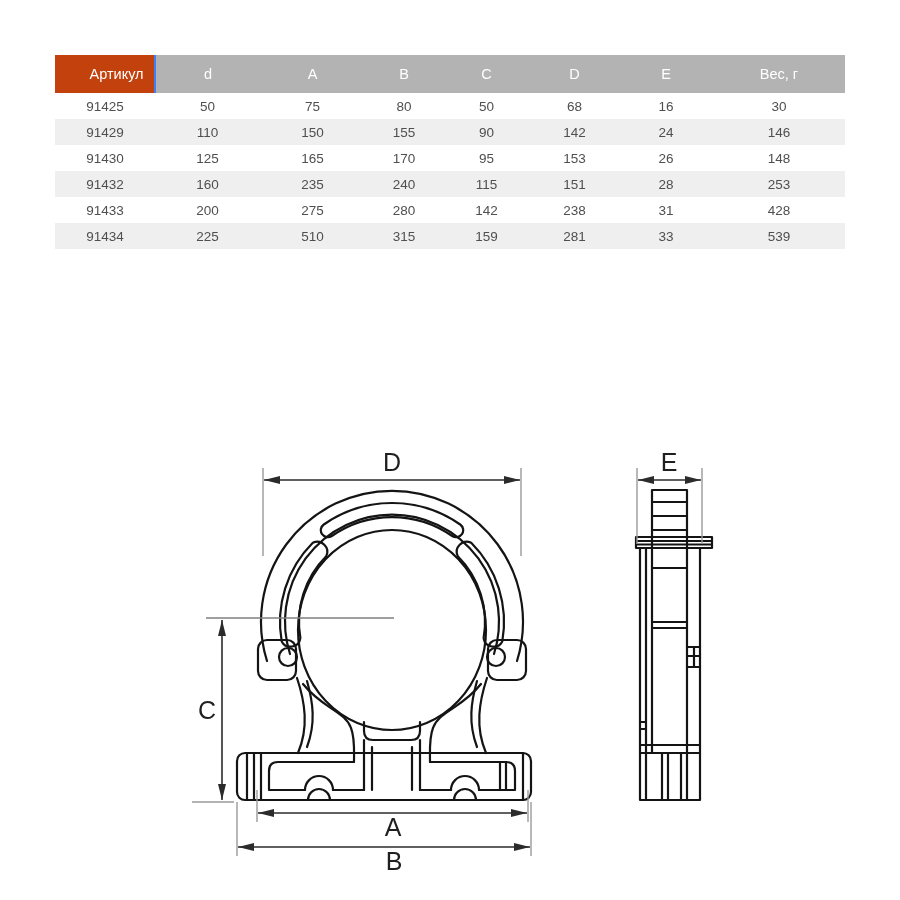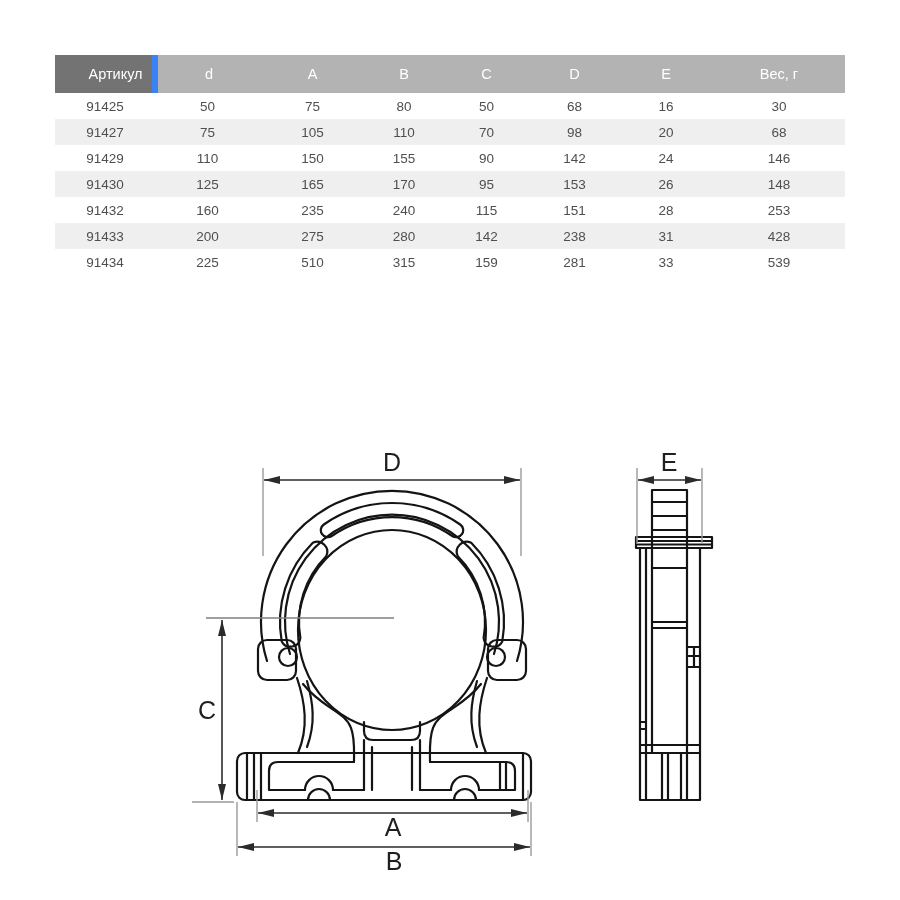--- a/index.html
+++ b/index.html
@@ -8,21 +8,21 @@
     font-family:"Liberation Sans", sans-serif;overflow:hidden;
   }
   .spec-table{
     position:absolute;left:55px;top:55px;width:790px;
     border-collapse:collapse;table-layout:fixed;
   }
   .spec-table th{
     height:38px;font-weight:normal;font-size:14.5px;color:#ffffff;
     text-align:center;vertical-align:middle;padding:0;
   }
-  .spec-table th.accent{background:#737373;border-right:6px solid #3b82f6;padding-left:24px;}
+  .spec-table th.accent{background:#c2410c;border-right:2px solid #3b82f6;padding-left:24px;}
   .spec-table th.plain{background:#b3b3b3;}
   .spec-table td{
     height:26px;font-size:13.5px;color:#4f4f4f;text-align:center;
     vertical-align:middle;padding:0;
   }
   .spec-table tbody tr:nth-child(even){background:#efefef;}
   svg.drawing{position:absolute;left:0;top:0;}
   .outline path,.outline rect,.outline ellipse,.outline circle,.outline line{
     fill:none;stroke:#141414;stroke-width:2.2;stroke-linecap:round;stroke-linejoin:round;
   }
@@ -68,30 +68,20 @@
           <td>91425</td>
           <td>50</td>
           <td>75</td>
           <td>80</td>
           <td>50</td>
           <td>68</td>
           <td>16</td>
           <td>30</td>
         </tr>
         <tr>
-          <td>91427</td>
-          <td>75</td>
-          <td>105</td>
-          <td>110</td>
-          <td>70</td>
-          <td>98</td>
-          <td>20</td>
-          <td>68</td>
-        </tr>
-        <tr>
           <td>91429</td>
           <td>110</td>
           <td>150</td>
           <td>155</td>
           <td>90</td>
           <td>142</td>
           <td>24</td>
           <td>146</td>
         </tr>
         <tr>

